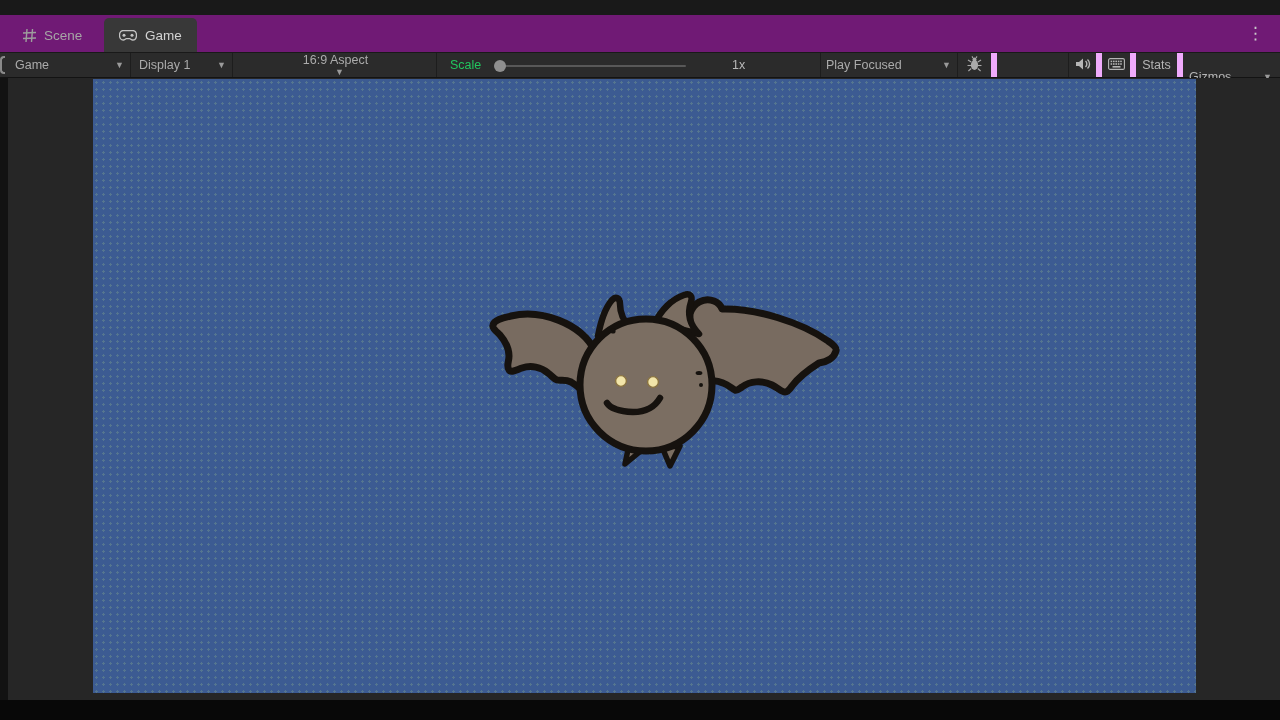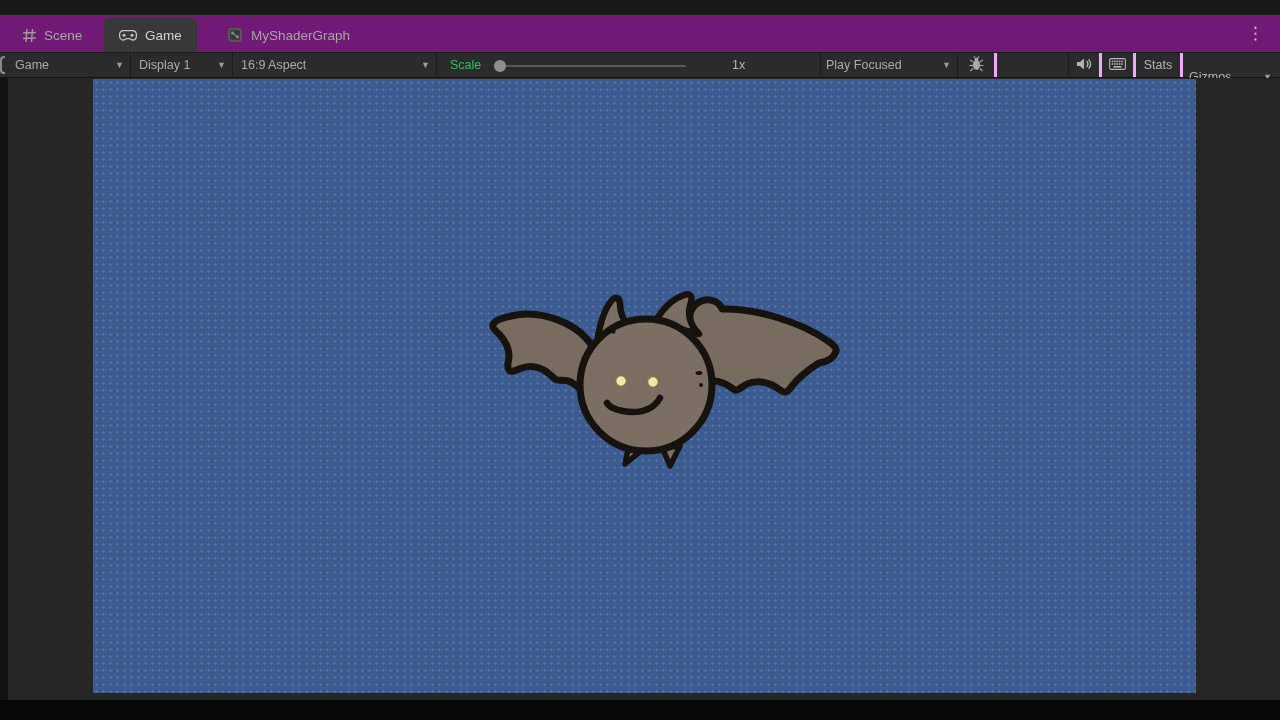--- a/index.html
+++ b/index.html
@@ -20,21 +20,21 @@
   .toolbar { position:absolute; left:0; top:52px; width:1280px; height:26px; background:#2b2b2b;
              border-top:1px solid #191919; border-bottom:1px solid #131313; font-size:12.5px; color:#ababab; }
   .titem { position:absolute; top:0; height:24px; display:flex; align-items:center; }
   .dd { justify-content:space-between; padding:0 6px 0 5px; border-right:1px solid #1d1d1d; }
   .caret { font-size:9px; color:#9a9a9a; margin-left:8px; }
   .frag { left:0; width:5px; top:3px; height:18px; border:2px solid #8a8a8a; border-right:none; border-radius:4px 0 0 4px; }
   .slider-track { position:absolute; left:503px; top:12px; width:183px; height:2px; background:#585858; border-radius:1px; }
   .slider-handle { position:absolute; left:494px; top:7px; width:12px; height:12px; border-radius:50%; background:#8f8f8f; }
   .iconbtn { justify-content:center; }
   .sep-l { border-left:1px solid #1d1d1d; }
-  .sep-r { border-right:3px solid #f0abfc; }
+  .sep-r { border-right:6px solid #f0abfc; }
 
   
   .gamearea { position:absolute; left:0; top:78px; width:1280px; height:622px; background:#262626; }
   .left-strip { position:absolute; left:0; top:0; width:8px; height:622px; background:#121212; }
   .surface { position:absolute; left:93px; top:1px; width:1103px; height:614px; background:#3c5b92;
              background-image:radial-gradient(rgba(150,185,140,0.28) 1px, transparent 1.4px);
              background-size:7px 7px; }
   .bottom-band { position:absolute; left:0; top:700px; width:1280px; height:20px; background:#080808; }
 </style>
 </head>
@@ -61,50 +61,38 @@
       <span class="ticon">
         <svg width="18" height="11" viewBox="0 0 18 11">
           <path d="M4.5 0.5 H13.5 C16 0.5 17.5 2.5 17.5 5.2 C17.5 8 16 10 13.8 10 C12.2 10 11.6 8.6 10.6 8.6 H7.4 C6.4 8.6 5.8 10 4.2 10 C2 10 0.5 8 0.5 5.2 C0.5 2.5 2 0.5 4.5 0.5 Z" fill="none" stroke="#c4c4c4" stroke-width="1.3"></path>
           <circle cx="5" cy="5.2" r="1.5" fill="#c4c4c4"></circle>
             <circle cx="13" cy="5.2" r="1.5" fill="#c4c4c4"></circle>
         </svg>
       </span>
       <span>Game</span>
     </div>
 
-    <div class="tab" style="left:212px;">
-      <span class="ticon">
-        <svg width="16" height="16" viewBox="0 0 16 16">
-          <rect x="1" y="1" width="14" height="14" rx="3" fill="#565656"></rect>
-          <rect x="3" y="3" width="10" height="10" rx="2" fill="#3a3a3a"></rect>
-          <circle cx="5.5" cy="6" r="1.4" fill="#8f8f8f"></circle>
-            <circle cx="10.5" cy="10" r="1.4" fill="#8f8f8f"></circle>
-          <path d="M6.5 6.5 L9.5 9.5" stroke="#8f8f8f" stroke-width="1.1"></path>
-        </svg>
-      </span>
-      <span>MyShaderGraph</span>
-    </div>
 
     <div class="menu-dots">⋮</div>
   </div>
 
   <div class="toolbar">
     <div class="titem frag"></div>
 
     <div class="titem dd" style="left:10px; width:121px;">
       <span>Game</span>
       <span class="caret">▼</span>
     </div>
 
     <div class="titem dd" style="left:134px; width:99px;gap:8px;">
       <span>Display 1</span>
       <span class="caret">▼</span>
     </div>
 
-    <div class="titem dd" style="left:236px; width:201px;">
+    <div class="titem dd" style="left:236px; width:201px;flex-direction:column;">
       <span>16:9 Aspect</span>
       <span class="caret">▼</span>
     </div>
 
     <div class="titem" style="left:450px; color:#22c55e;">Scale</div>
     <div class="slider-track"></div>
     <div class="slider-handle"></div>
     <div class="titem" style="left:732px; color:#b8b8b8;">1x</div>
 
     <div class="titem dd sep-l" style="left:820px; width:138px;align-items:center;">

